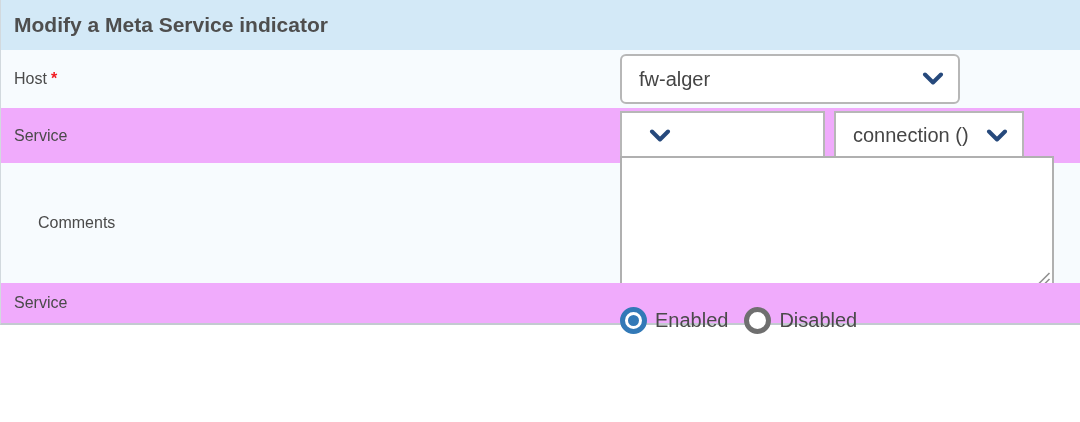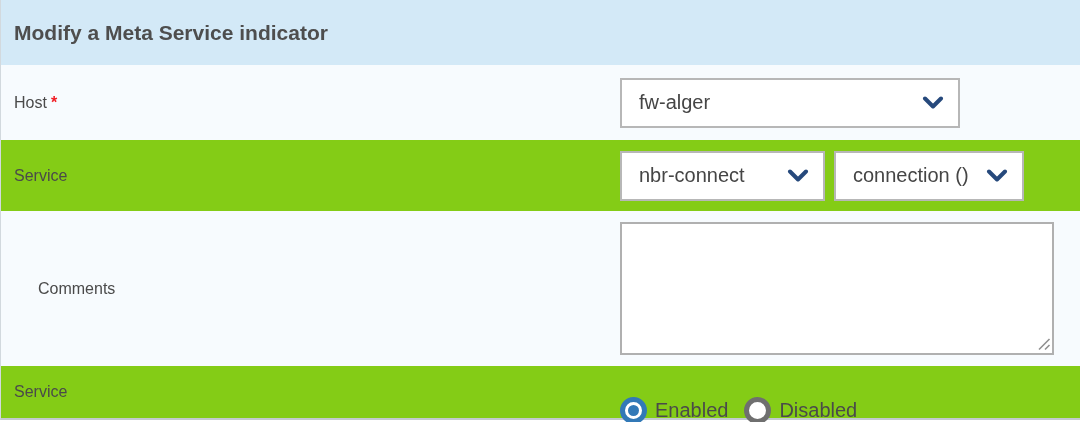--- a/index.html
+++ b/index.html
@@ -1,35 +1,35 @@
 <!DOCTYPE html>
 <html><head>
 <meta charset="utf-8">
 <style>
   * { margin:0; padding:0; box-sizing:border-box; }
   html,body { width:1080px; height:422px; background:#ffffff; overflow:hidden;
               font-family:"Liberation Sans", sans-serif; }
 
   .panel {
-    width:1080px; height:420px;
+    width:1080px; height:325px;
     border-left:1px solid #d2d9de;
     border-bottom:2px solid #c3cad0;
     display:flex; flex-direction:column;
   }
 
   .panel-header {
     height:65px; background:#d3e9f7;
     display:flex; align-items:center;
     padding-left:13px;
     font-size:21px; font-weight:bold; color:#4e4e4e;
   }
 
   .form-row { position:relative; display:flex; align-items:center; }
   .row-light { background:#f7fbfe; }
-  .row-tint  { background:#84cc16;align-items:center; }
+  .row-tint  { background:#f0abfc;align-items:center; }
 
   .row-host     { height:75px; }
   .row-service  { height:71px; }
   .row-comments { height:155px;padding-left:24px; }
   .row-status   { height:52px; }
 
   .row-label {
     padding-left:13px; font-size:16px; color:#4a4a4a;
   }
   .required-star { color:#f11c23; font-weight:bold; margin-left:4px; }
@@ -40,21 +40,21 @@
   }
 
   .fake-select {
     height:50px; background:#ffffff;
     border:2px solid #b7b7b7;
     display:flex; align-items:center; justify-content:space-between;
     padding:0 14px 0 17px;
     font-size:20px; color:#454545;
     cursor:pointer;
   }
-  .sel-host    { width:340px; }
+  .sel-host    { width:340px;border-radius:6px; }
   .sel-service { width:205px; }
   .sel-metric  { width:190px; }
   .chevron { flex:0 0 auto; margin-left:10px; display:block; }
 
   .textarea-wrap { position:relative; width:434px; height:133px; }
   .comments-textarea {
     width:100%; height:100%;
     border:2px solid #b0b0b0; background:#ffffff;
     resize:none; font-family:"Liberation Sans", sans-serif; font-size:18px;
     outline:none;
@@ -97,21 +97,20 @@
       </div>
     </div>
   </div>
 
   <div class="form-row row-service row-tint">
     <div class="row-label">
       <span>Service</span>
     </div>
     <div class="field-zone">
       <div class="fake-select sel-service">
-        <span>nbr-connect</span>
         <svg class="chevron" width="22" height="14" viewBox="0 0 22 14">
           <polyline points="3,2.5 11,10.5 19,2.5" fill="none" stroke="#26497c" stroke-width="4" stroke-linecap="round" stroke-linejoin="round"></polyline>
         </svg>
       </div>
       <div class="fake-select sel-metric">
         <span>connection ()</span>
         <svg class="chevron" width="22" height="14" viewBox="0 0 22 14">
           <polyline points="3,2.5 11,10.5 19,2.5" fill="none" stroke="#26497c" stroke-width="4" stroke-linecap="round" stroke-linejoin="round"></polyline>
         </svg>
       </div>

